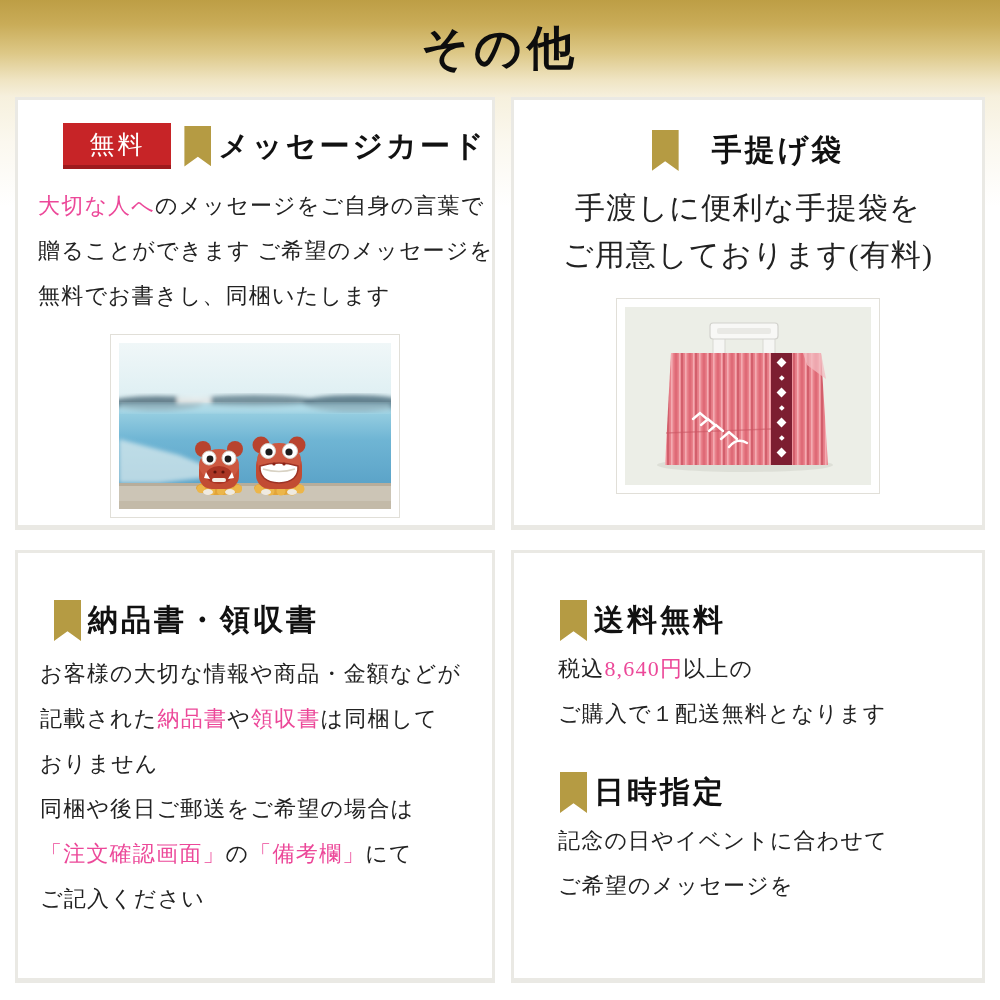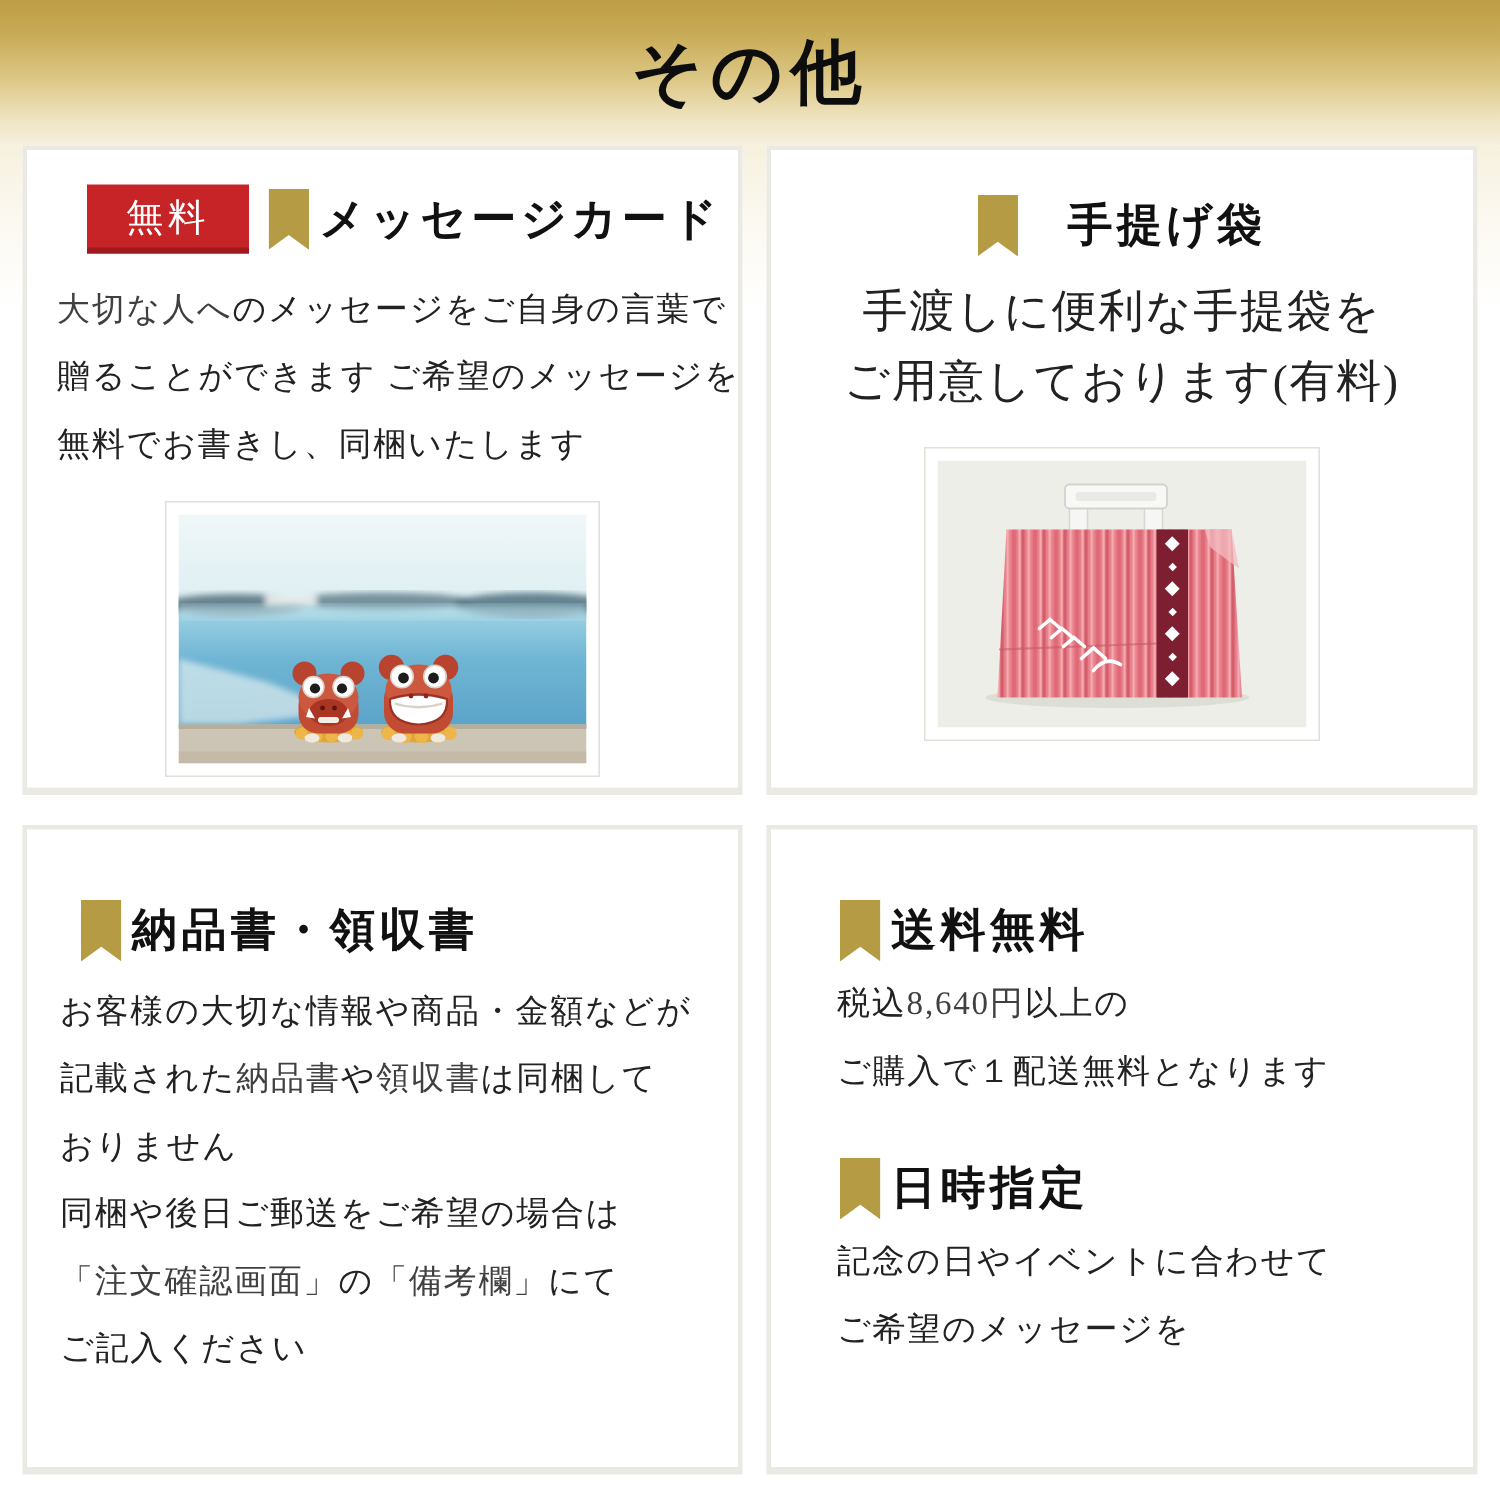--- a/index.html
+++ b/index.html
@@ -47,24 +47,24 @@
     border-bottom:4px solid #9e1a1d;
     font-size:25px; letter-spacing:3px;
     padding:5px 26px 4px;
     margin-right:13px;
   }
 
   .body-text{
     font-size:22px; line-height:45px; letter-spacing:1.2px; color:#222;
     white-space:nowrap;
   }
-  .rd{ color:#404040; }
-
-  
-  .card-message .card-head{ margin:23px 0 0 40px; }
+  .rd{ color:#ec4899; }
+
+  
+  .card-message .card-head{ margin:23px 0 0 40px;justify-content:center; }
   .card-message .body-text{ margin:14px 0 0 20px; }
   .photo-frame{
     background:#fff; border:1px solid #e1dfd8; padding:8px;
     width:290px; margin:16px auto 0;
   }
   .photo-frame svg{ display:block; }
 
   
   .card-bag .card-head{ margin-top:30px; justify-content:center;gap:26px; }
   .card-bag .body-text{ margin-top:13px; text-align:center; font-size:30px; line-height:47px; }

